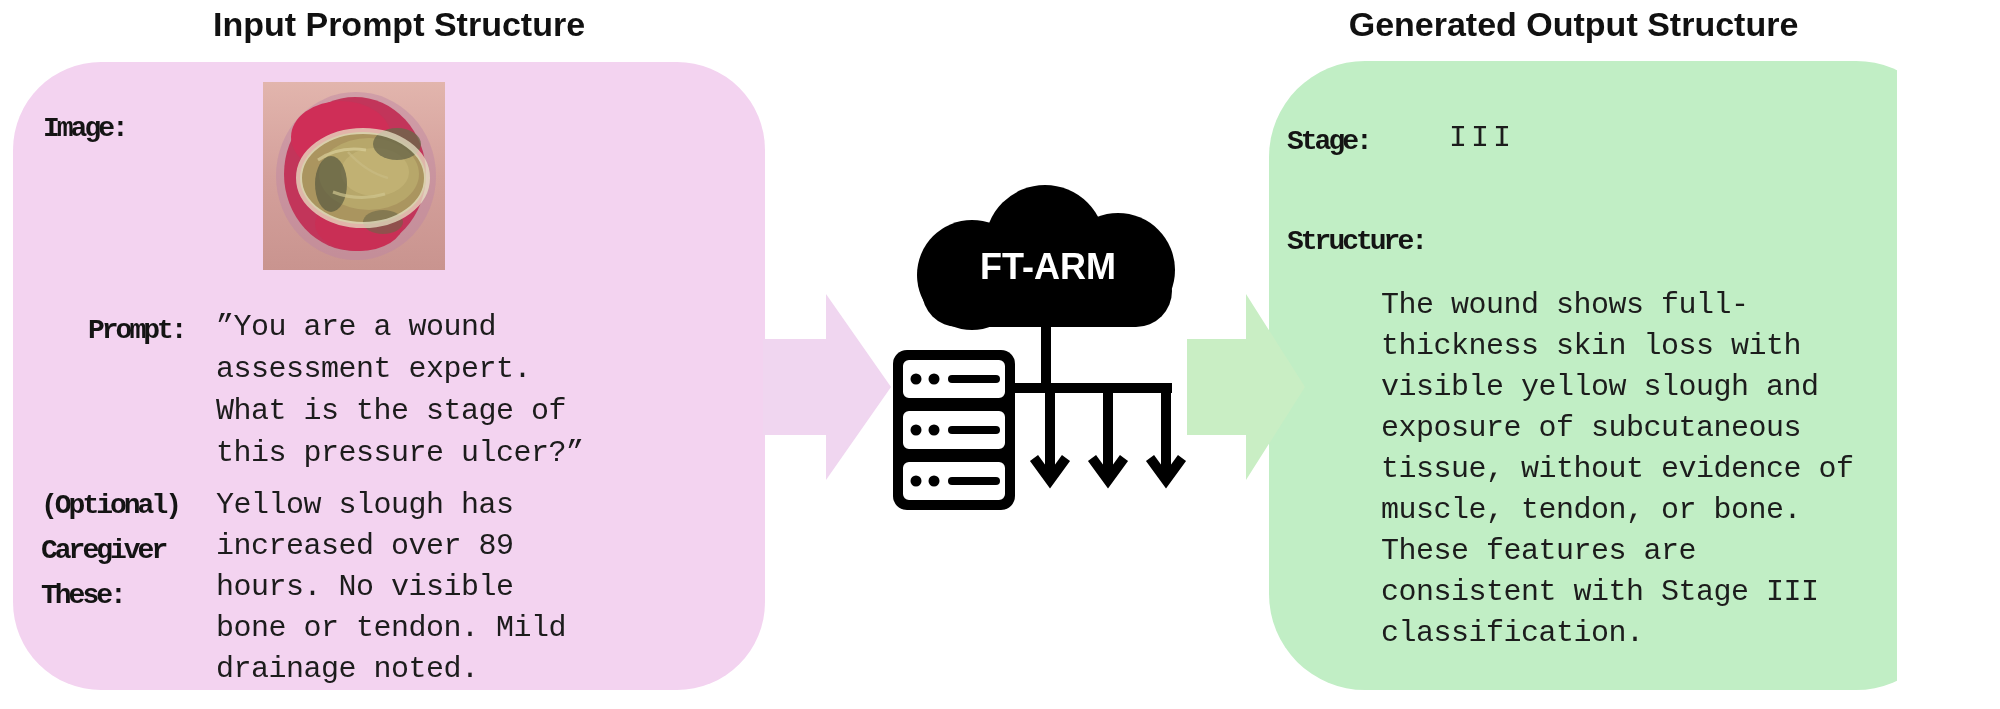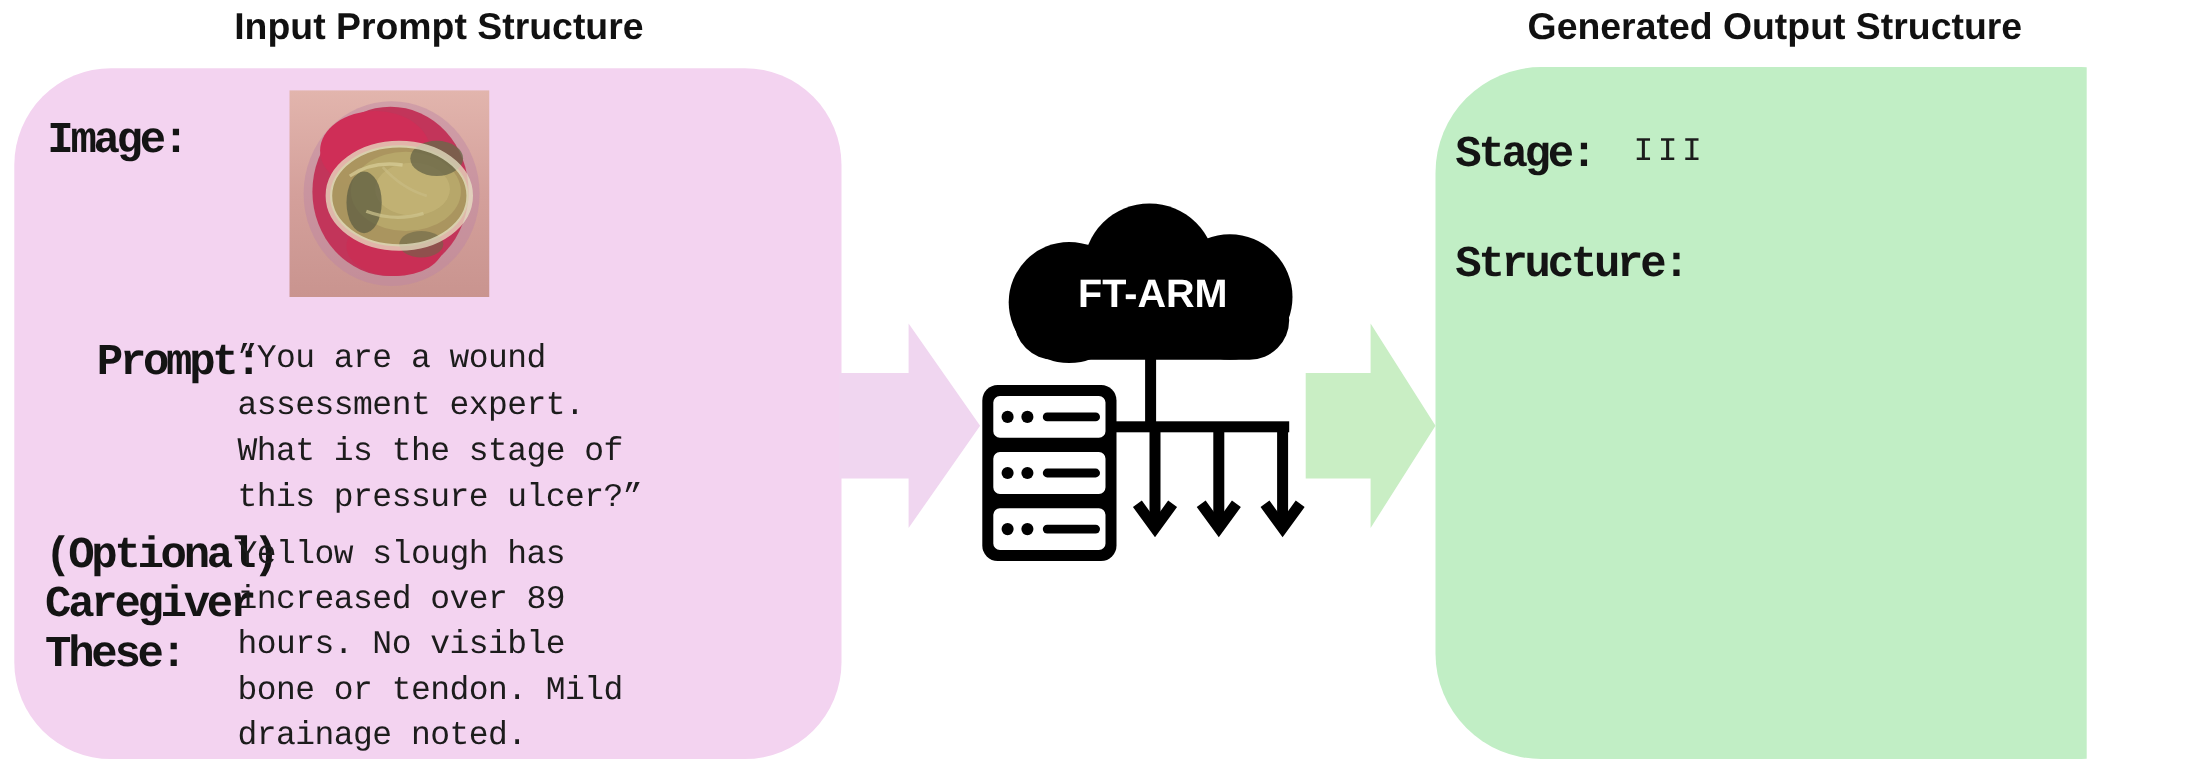--- a/index.html
+++ b/index.html
@@ -19,21 +19,21 @@
   }
   .panel{
     position:absolute;
   }
   .panel-bg{
     position:absolute;inset:0;border-radius:88px;
   }
   .lbl{
     position:absolute;
     font-family:"Liberation Mono", monospace;
-    font-weight:700;font-size:40px;letter-spacing:-3px;
+    font-weight:700;font-size:28px;letter-spacing:-3px;
     color:#141414;white-space:pre-line;line-height:45px;
   }
   .body-text{
     position:absolute;
     font-family:"Liberation Mono", monospace;
     font-weight:400;font-size:30px;letter-spacing:-0.5px;
     color:#1c1c1c;white-space:pre-line;
   }
   .prompt-body{line-height:42px;}
   .note-body{line-height:41px;}
@@ -45,21 +45,21 @@
   }
   .overlay-svg{position:absolute;left:0;top:0;pointer-events:none;}
   .wound{position:absolute;left:250px;top:20px;width:182px;height:188px;}
 </style>
 </head>
 <body>
 
 <div class="canvas">
 
   <div class="fig-title" style="left:13px;width:752px;transform:translateX(10px);">Input Prompt Structure</div>
-  <div class="fig-title" style="left:1272px;width:683px;">Generated Output Structure</div>
+  <div class="fig-title" style="left:1232px;width:683px;">Generated Output Structure</div>
 
   <div class="panel" style="left:13px;top:62px;width:752px;height:628px;">
     <div class="panel-bg" style="background-color: rgb(243, 211, 240);"></div>
 
     <div class="lbl" style="left:30px;top:44px;">Image:</div>
 
     <svg class="wound" viewBox="0 0 182 188">
       <defs>
         <linearGradient id="skin" x1="0" y1="0" x2="0" y2="1">
           <stop offset="0" stop-color="#e2b5ad"></stop>
@@ -93,27 +93,36 @@
     <div class="lbl" style="left:28px;top:421px;">(Optional)
 Caregiver
 These:</div>
     <div class="body-text note-body" style="left:203px;top:423px;width:540px;">Yellow slough has
 increased over 89
 hours. No visible
 bone or tendon. Mild
 drainage noted.</div>
   </div>
 
-  <div class="panel" style="left:1305px;top:61px;width:683px;height:629px;">
+  <div class="panel" style="left:1269px;top:61px;width:683px;height:629px;">
     <div class="panel-bg" style="border-radius: 96px; background-color: rgb(193, 238, 197);"></div>
 
     <div class="lbl" style="left:18px;top:58px;">Stage:</div>
     <div class="stage-value" style="left:180px;top:60px;">III</div>
 
     <div class="lbl" style="left:18px;top:158px;">Structure:</div>
+    <div class="body-text reason-body" style="left:112px;top:224px;width:560px;">The wound shows full-
+thickness skin loss with
+visible yellow slough and
+exposure of subcutaneous
+tissue, without evidence of
+muscle, tendon, or bone.
+These features are
+consistent with Stage III
+classification.</div>
   </div>
 
   <svg class="overlay-svg" width="2000" height="709" viewBox="0 0 2000 709">
 
     <polygon points="763,339 826,339 826,294 891,387 826,480 826,435 763,435" fill="#f0d6f0"></polygon>
 
     <polygon points="1187,339 1246,339 1246,294 1305,387 1246,480 1246,435 1187,435" fill="#c9eec4"></polygon>
 
     <g>
       <circle cx="972" cy="275" r="55" fill="#000"></circle>

